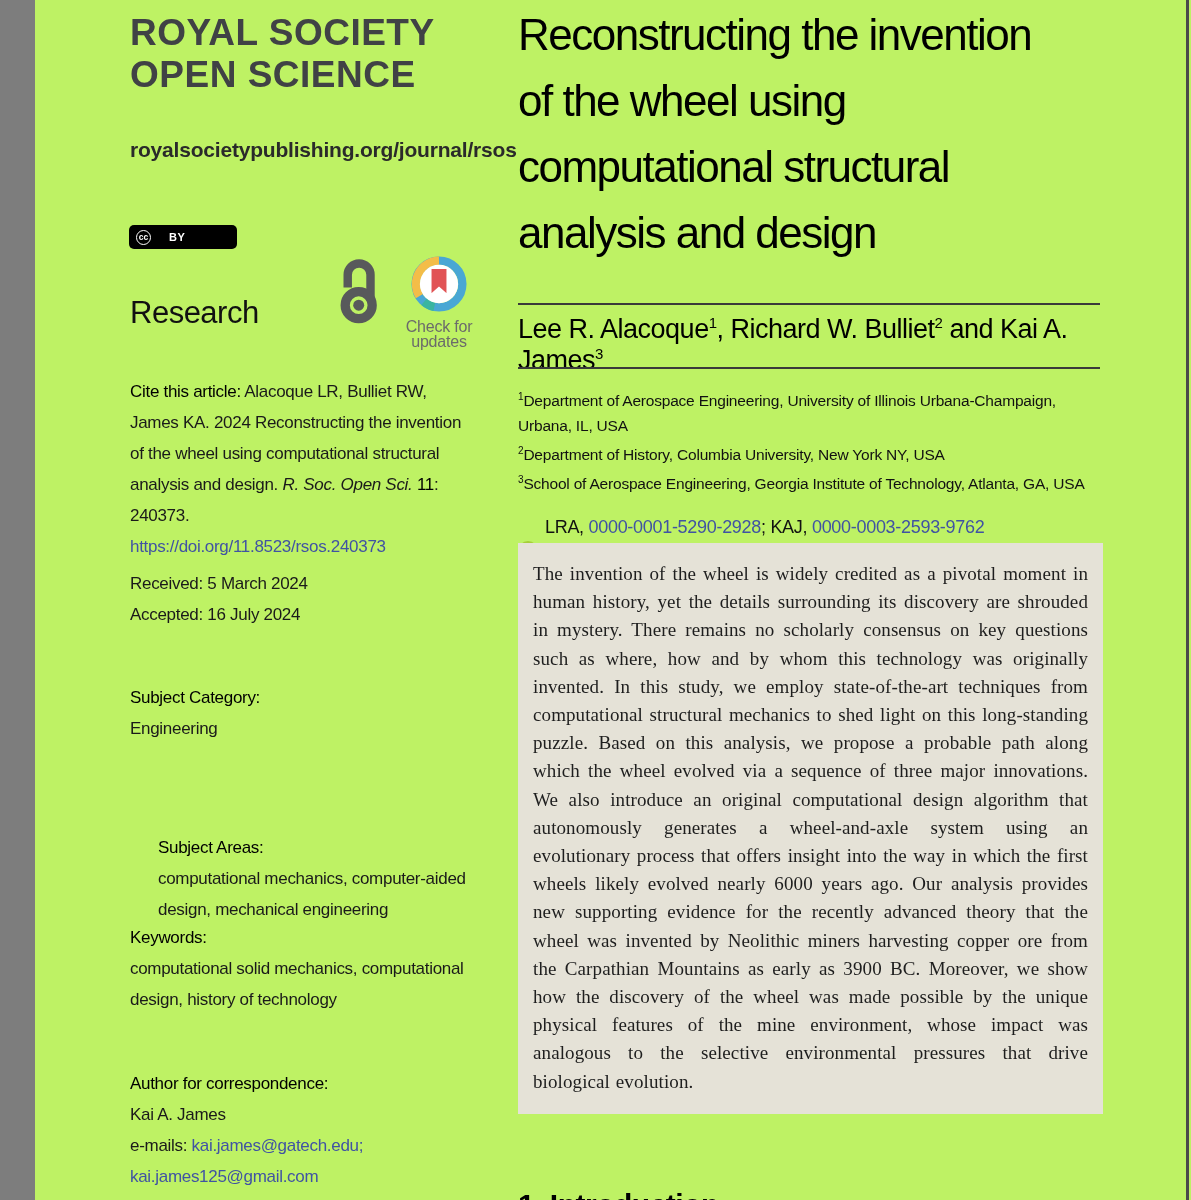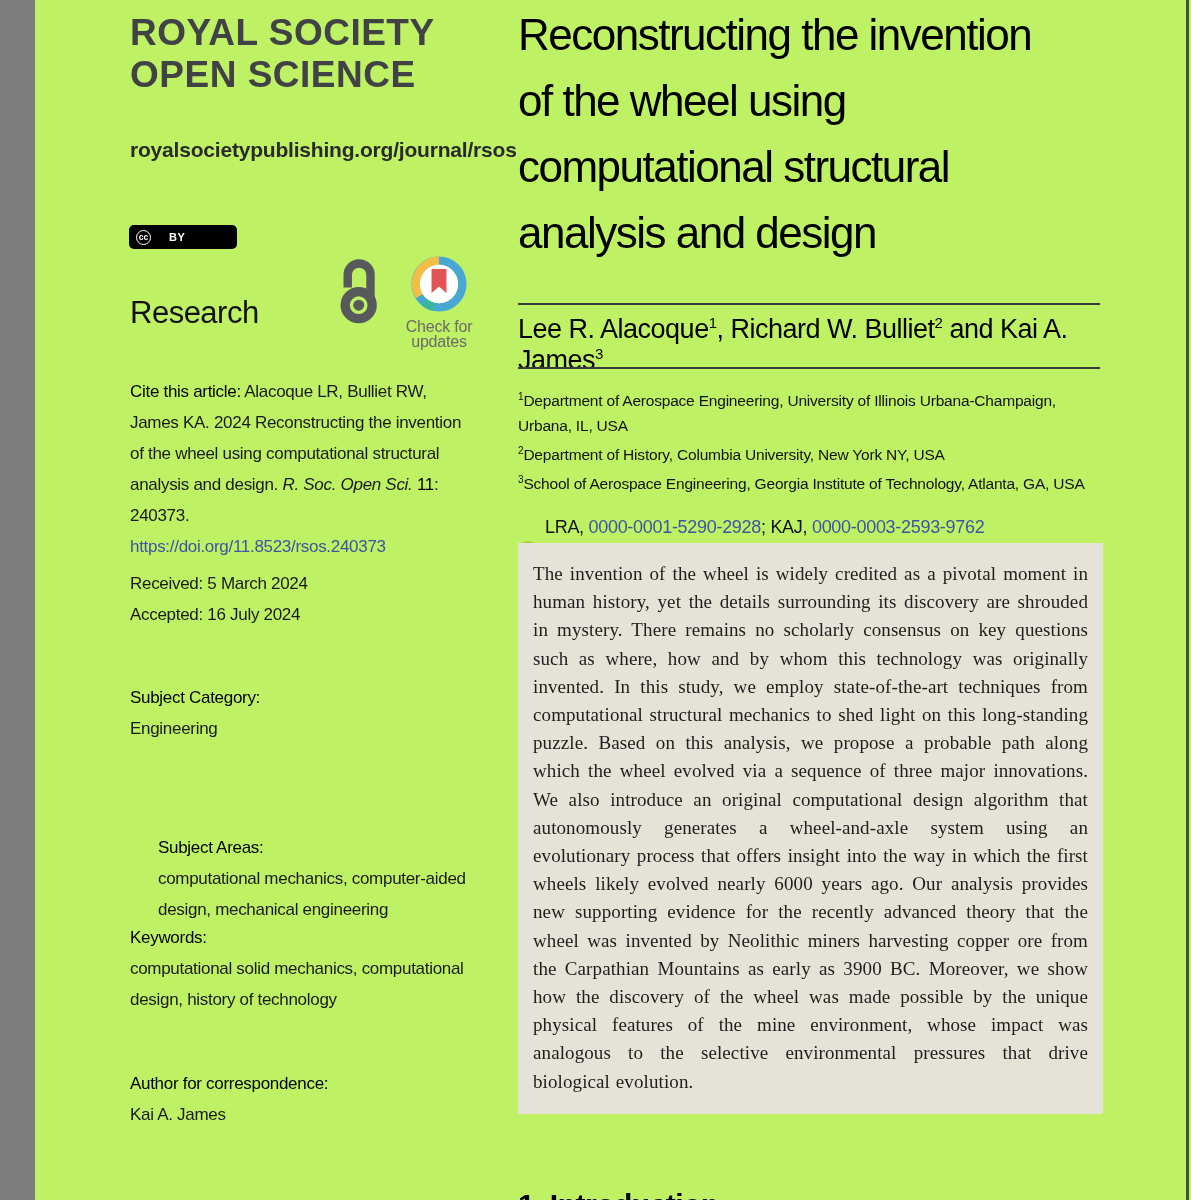--- a/index.html
+++ b/index.html
@@ -118,20 +118,22 @@
   </div>
 
   <div class="lc-block keywords">
     <div><b>Keywords:</b></div>
     <div>computational solid mechanics, computational design, history of technology</div>
   </div>
 
   <div class="lc-block correspond">
     <div><b>Author for correspondence:</b></div>
     <div>Kai A. James</div>
+    <div><span>e-mails: </span><a class="link" href="#">kai.james@gatech.edu;</a></div>
+    <div><a class="link" href="#">kai.james125@gmail.com</a></div>
   </div>
 
   <div class="rc article-title">
     <div>Reconstructing the invention</div>
     <div>of the wheel using</div>
     <div>computational structural</div>
     <div>analysis and design</div>
   </div>
 
   <div class="rule rule-1"></div>

